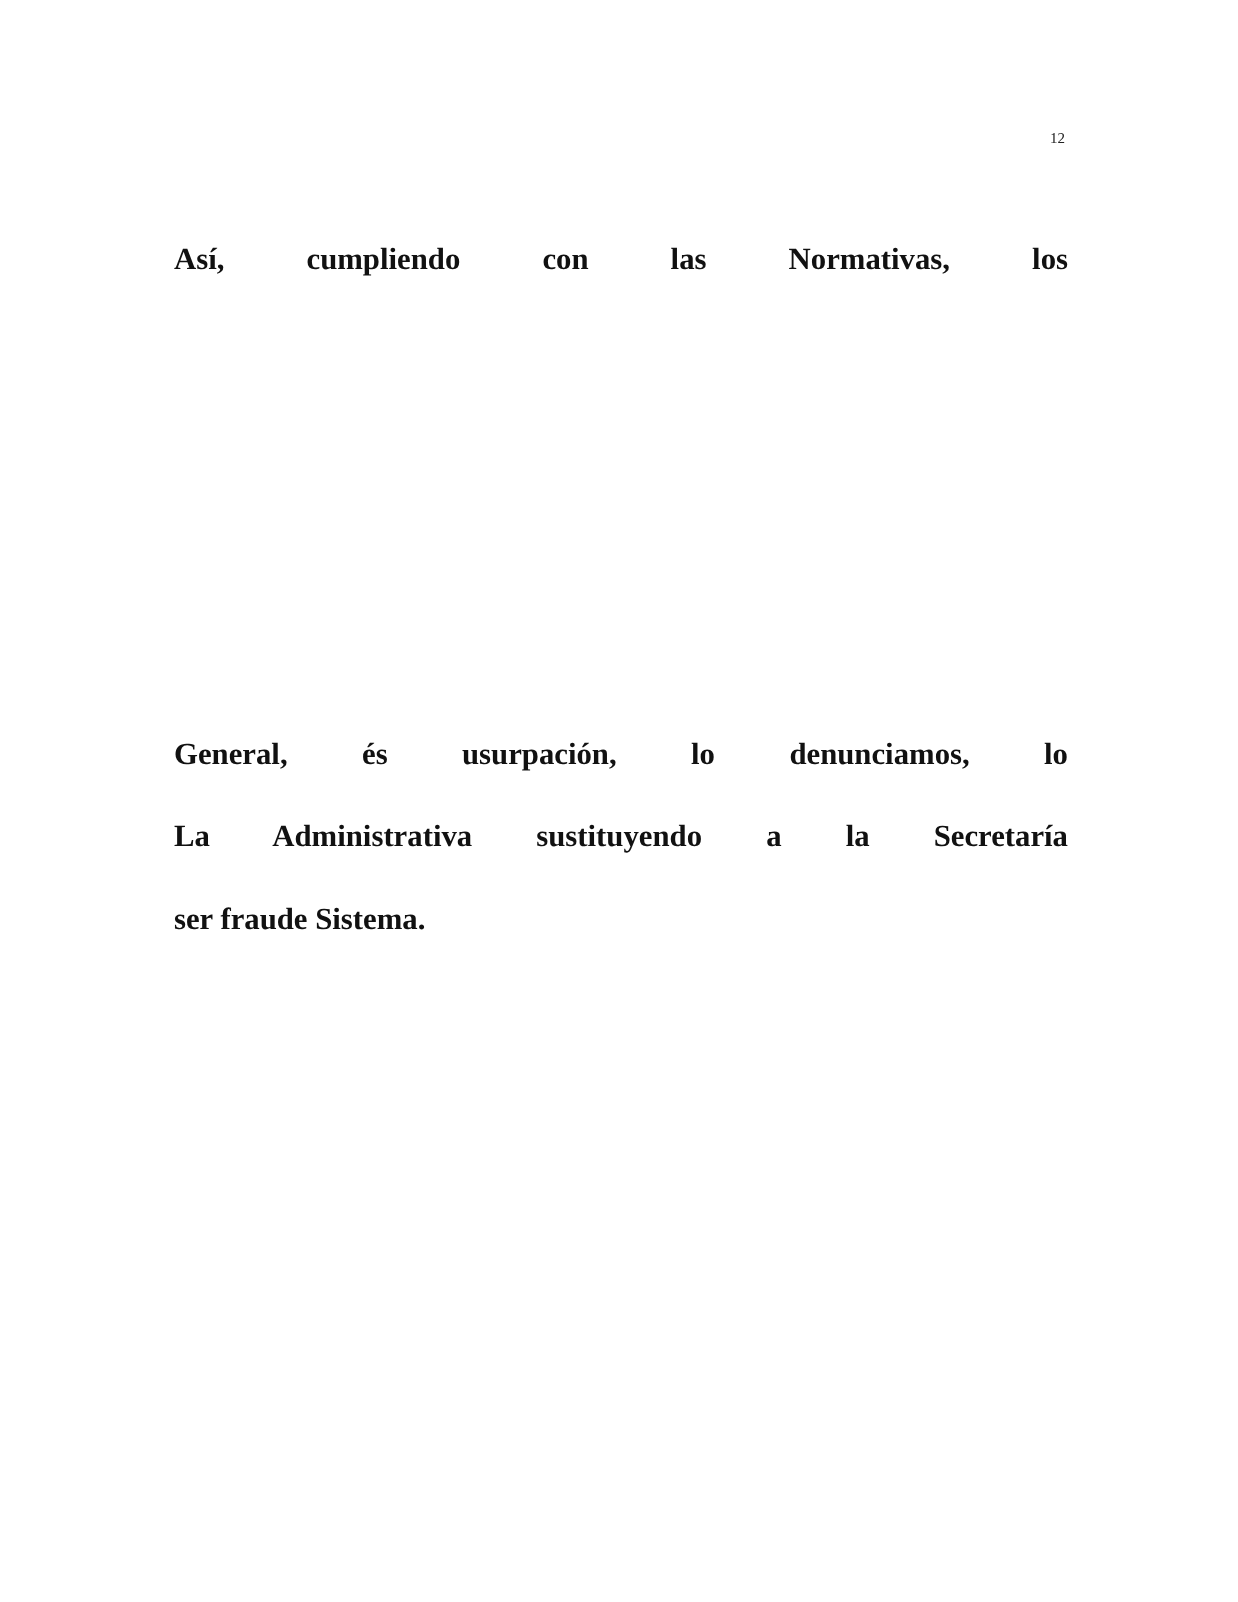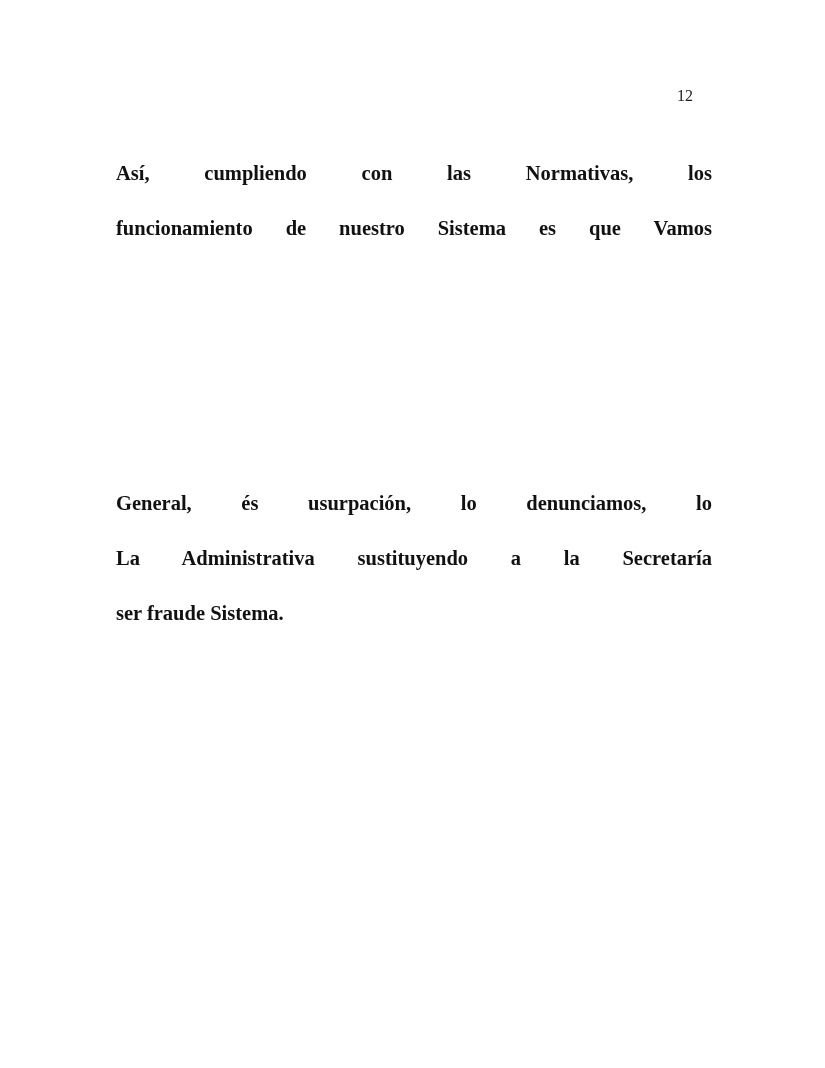--- a/index.html
+++ b/index.html
@@ -1,38 +1,37 @@
 <!DOCTYPE html>
 <html><head>
   <meta charset="utf-8">
   <style>
     html, body { margin: 0; padding: 0; background: #ffffff; }
     body { width: 825px; height: 1068px; position: relative; overflow: hidden; }
     .page-number {
-      position: absolute; left: 660px; top: 87px; width: 50px; text-align: center;
-      font-family: "Liberation Serif", serif; font-size: 16px; color: #222;
+      position: absolute; left: 660px; top: 87px; width: 50px; text-align: right;
+      font-family: "Liberation Serif", serif; font-size: 10px; color: #222;
     }
     .paragraph { position: absolute; left: 116px; width: 596px; }
     .line {
       display: block; height: 55px; line-height: 55px;
       font-family: Liberation Serif, serif; font-weight: bold; font-size: 20.5px;
       color: #111; white-space: nowrap;
       text-align: justify; text-align-last: justify;
     }
     .line.last { text-align-last: left; }
     #para-1 { top: 146px; }
     #para-2 { top: 476px; }
   </style>
 </head>
 <body>
 
 <div class="page-number">12</div>
 
 <div id="para-1" class="paragraph">
   <span class="line">Así, cumpliendo con las Normativas, los</span>
-  <span class="line">funcionamiento de nuestro Sistema es que Vamos</span>
 </div>
 
 <div id="para-2" class="paragraph">
   <span class="line">General, és usurpación, lo denunciamos, lo</span>
   <span class="line">La Administrativa sustituyendo a la Secretaría</span>
   <span class="line last">ser fraude Sistema.</span>
 </div>
 
 </body></html>

